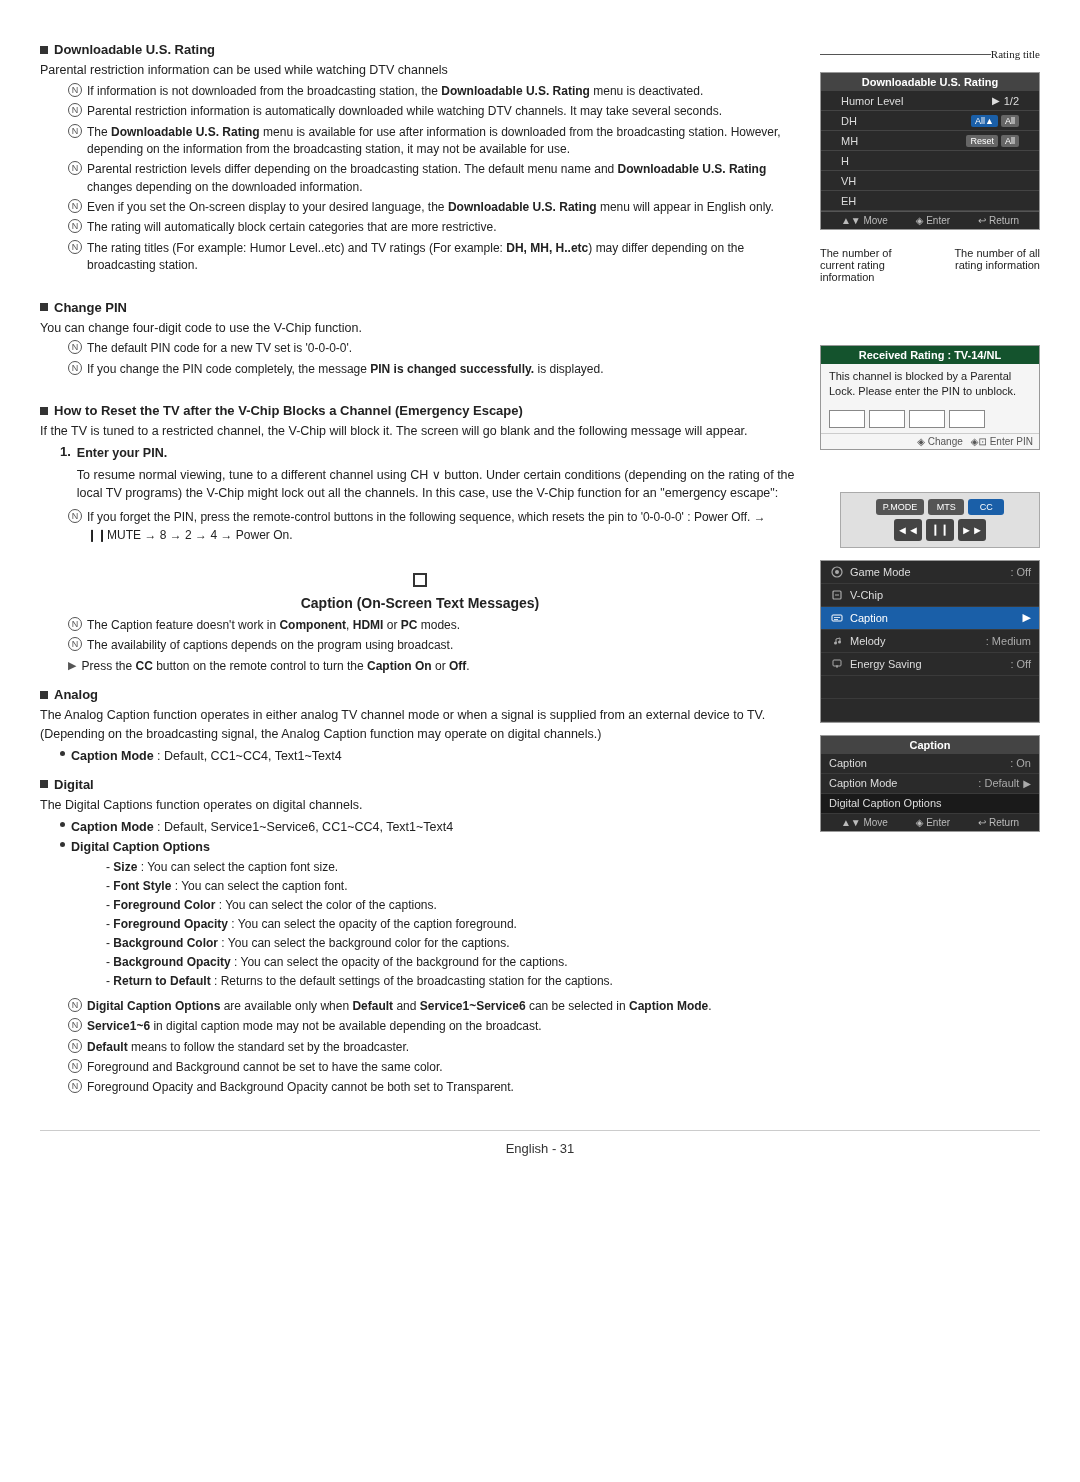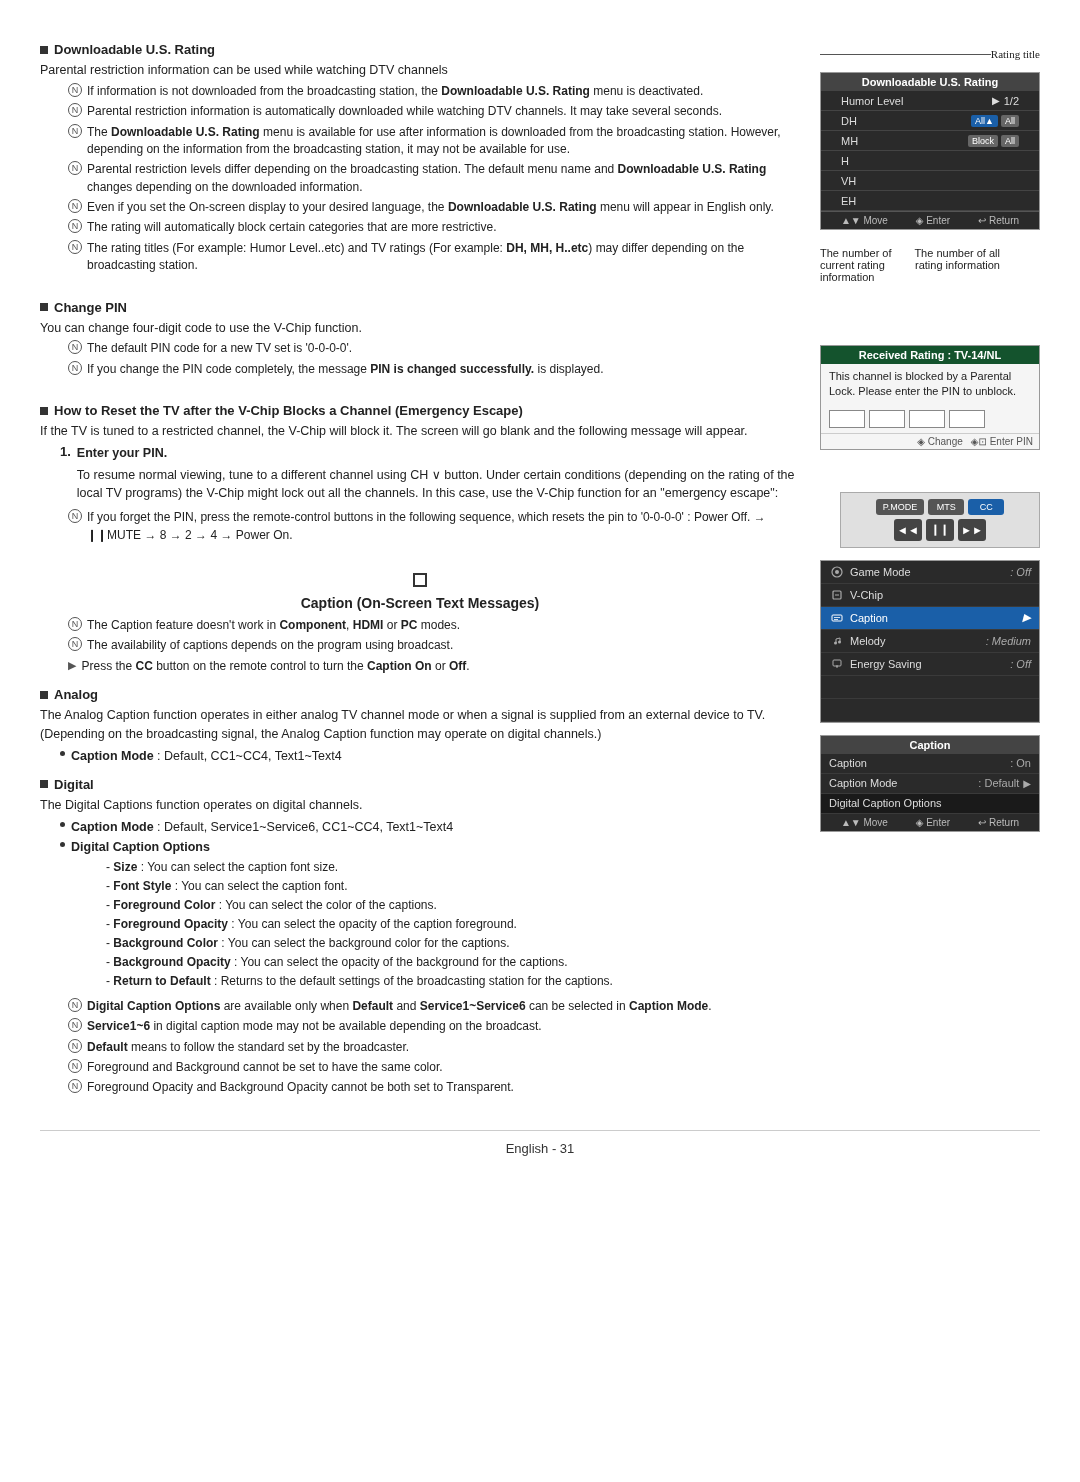--- a/index.html
+++ b/index.html
@@ -302,21 +302,20 @@
       justify-content: center;
       flex-shrink: 0;
     }
     .setup-panel-label {
       flex: 1;
       font-size: 11px;
     }
     .setup-panel-value {
       font-size: 11px;
       color: #aaa;
-      font-style: italic;
     }
     .setup-panel-row.highlighted {
       background: #1a5fa8;
       color: #fff;
     }
     .setup-panel-row.highlighted .setup-panel-value {
       color: #fff;
     }
 
     .caption-bottom-panel {
@@ -347,21 +346,21 @@
     .caption-panel-value {
       font-size: 11px;
       color: #aaa;
     }
     .caption-panel-row.section-row {
       background: #1a1a1a;
     }
 
     .rating-info-row {
       display: flex;
-      justify-content: flex-start;
+      justify-content: space-between;
       margin-top: 5px;
       font-size: 11px;
     }
 
     .page-footer {
       text-align: center;
       margin-top: 30px;
       font-size: 13px;
       color: #333;
       border-top: 1px solid #ccc;
@@ -571,21 +570,21 @@
       </div>
 
       <div class="ui-panel-row">
         <span class="ui-panel-label">DH</span>
         <span class="ui-panel-btn ui-panel-btn-blue">All▲</span>
         <span class="ui-panel-btn">All</span>
       </div>
 
       <div class="ui-panel-row">
         <span class="ui-panel-label">MH</span>
-        <span class="ui-panel-btn">Block</span>
+        <span class="ui-panel-btn">Reset</span>
         <span class="ui-panel-btn">All</span>
       </div>
 
       <div class="ui-panel-row">
         <span class="ui-panel-label">H</span>
       </div>
 
       <div class="ui-panel-row">
         <span class="ui-panel-label">VH</span>
       </div>

